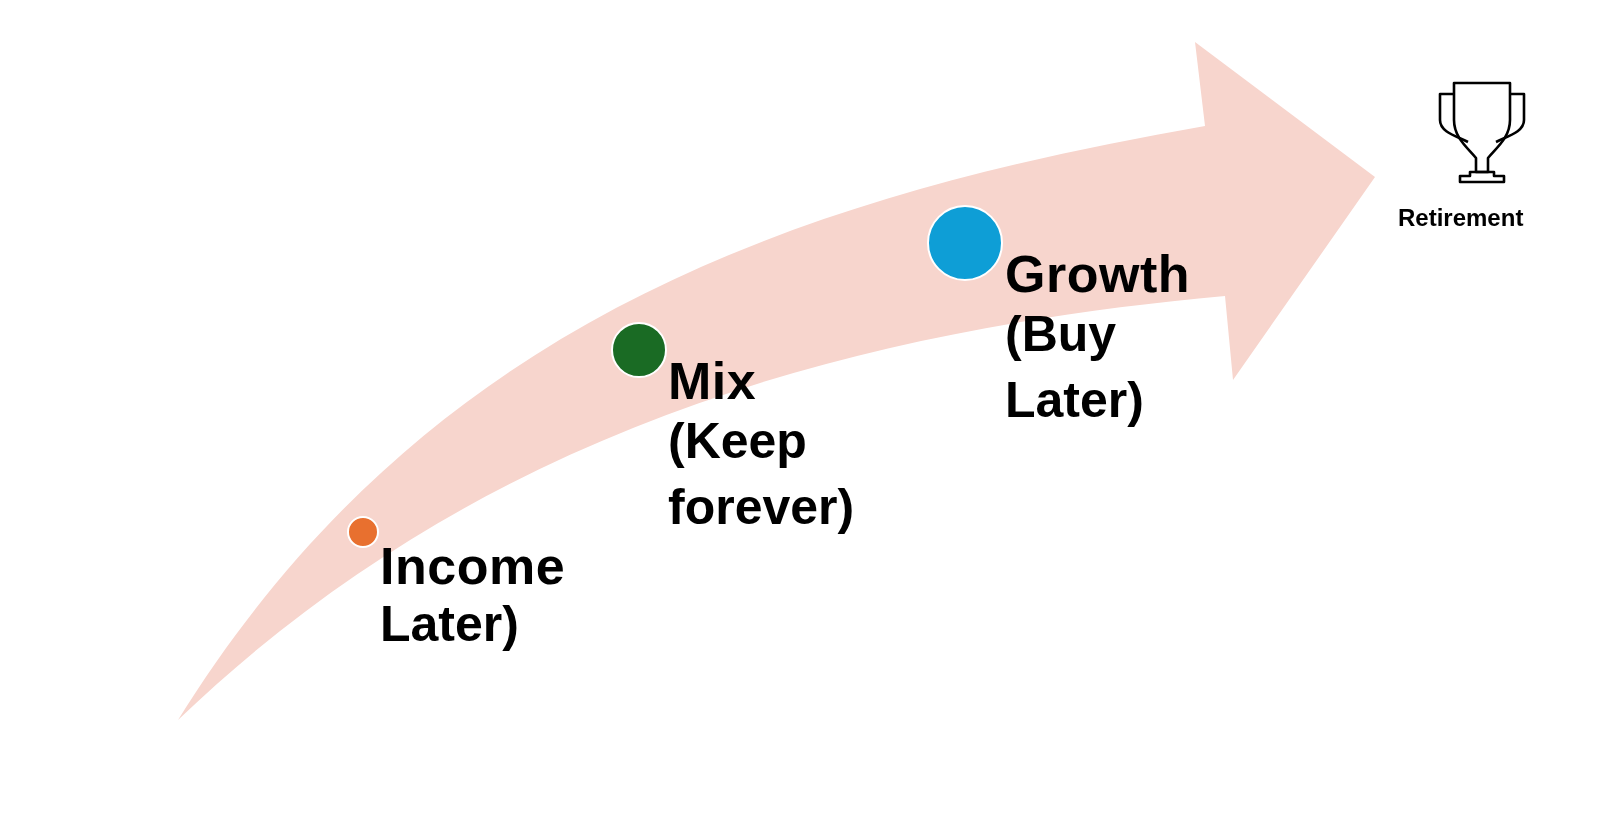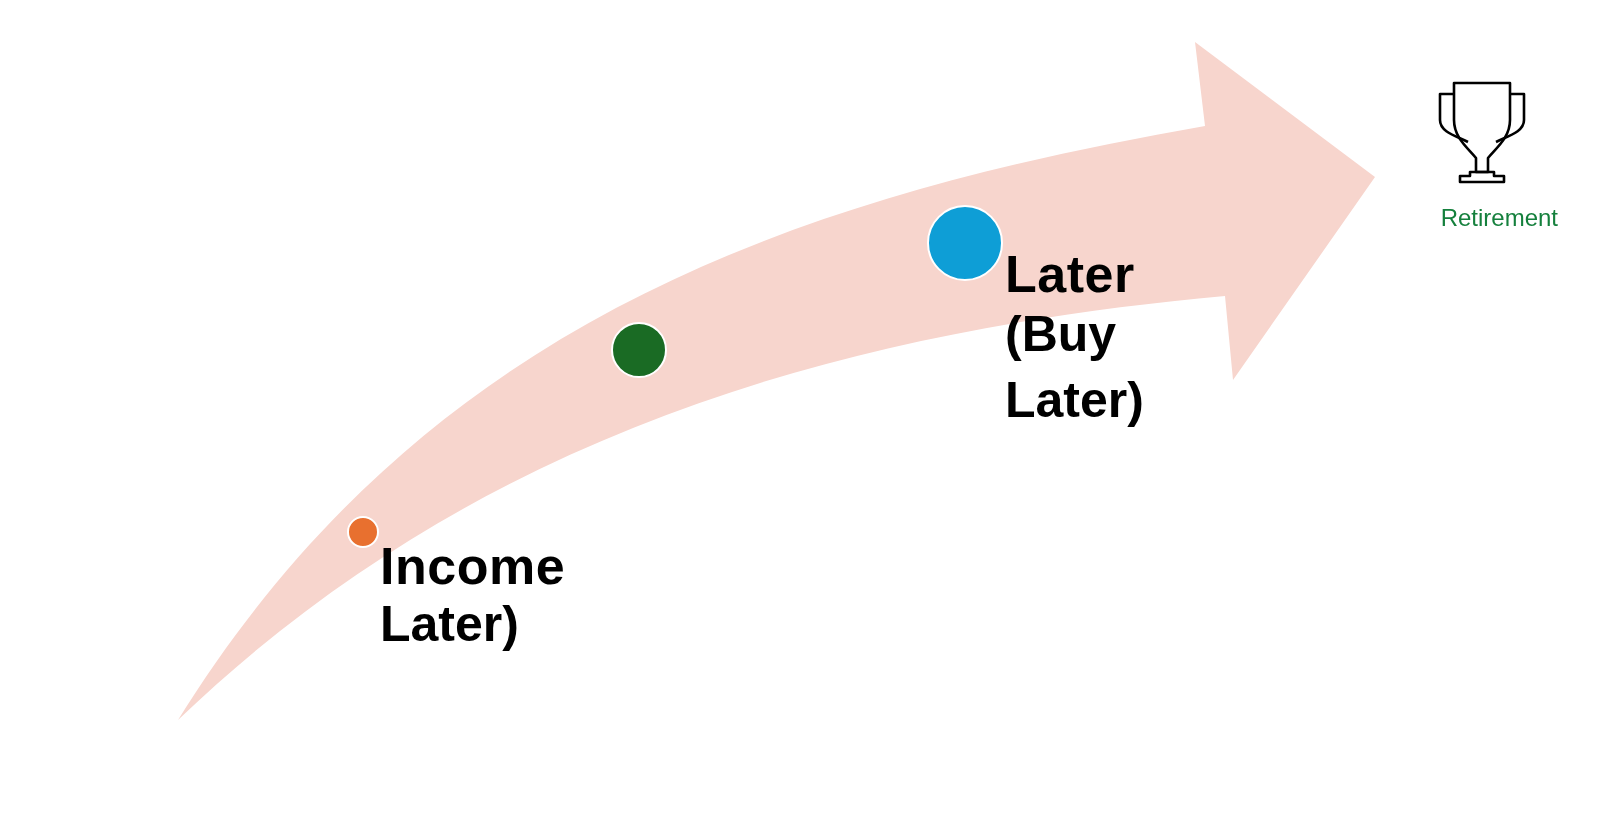--- a/index.html
+++ b/index.html
@@ -4,21 +4,21 @@
 <style>
   html, body { margin: 0; padding: 0; background: #ffffff; }
   body { width: 1600px; height: 829px; position: relative; overflow: hidden; font-family: "Liberation Sans", sans-serif; }
   .canvas { position: absolute; left: 0; top: 0; width: 1600px; height: 829px; }
   .arrow-svg { position: absolute; left: 0; top: 0; }
   .dot { position: absolute; border-radius: 50%; border: 2px solid #ffffff; box-sizing: border-box; }
   .label { position: absolute; color: #000; line-height: 1; }
   .label .title { font-weight: bold; font-size: 52px; display: block; letter-spacing: 0.5px; }
   .label .sub { font-size: 50px; display: block; line-height: 68px; font-weight: bold; }
   .trophy { position: absolute; left: 1436px; top: 80px; width: 92px; height: 108px; }
-  .retire-label { position: absolute; left: 1398px; top: 204px; width: 160px; text-align: right; font-weight: normal; font-size: 24px; color: #15803d; }
+  .retire-label { position: absolute; left: 1398px; top: 204px; width: 160px; text-align: left; font-weight: bold; font-size: 24px; color: #000000; }
 </style>
 </head>
 <body>
 
 <div class="canvas">
 
   <svg class="arrow-svg" width="1600" height="829" viewBox="0 0 1600 829">
     <path d="M178,720
              C 420,330 780,200 1205,126
              L 1195,42
@@ -28,24 +28,29 @@
              C 850,330 480,430 178,720 Z" fill="#F7D5CD"></path>
   </svg>
 
   <div class="dot" style="left:347px; top:516px; width:32px; height:32px; background:#E8702F;"></div>
   <div class="label" style="left:380px; top:540px;">
     <span class="title">Income</span>
     <span class="sub" style="margin-top:-2px;">Later)</span>
   </div>
 
   <div class="dot" style="left:611px; top:322px; width:56px; height:56px; background:#1A6B24;"></div>
+  <div class="label" style="left:668px; top:355px;">
+    <span class="title">Mix</span>
+    <span class="sub">(Keep</span>
+    <span class="sub" style="margin-top:-2px;">forever)</span>
+  </div>
 
   <div class="dot" style="left:927px; top:205px; width:76px; height:76px; background:#0E9ED6;"></div>
   <div class="label" style="left:1005px; top:248px;">
-    <span class="title">Later</span>
+    <span class="title">Growth</span>
     <span class="sub">(Buy</span>
     <span class="sub" style="margin-top:-2px;">Later)</span>
   </div>
 
   <svg class="trophy" viewBox="0 0 92 108">
     <g fill="none" stroke="#000" stroke-width="2.6" stroke-linejoin="round">
 
       <path d="M18,3 H74 V40 C74,58 60,68 52,78 V92 H40 V78 C32,68 18,58 18,40 Z"></path>
 
       <path d="M18,14 H4 V40 C4,52 20,56 32,62"></path>

